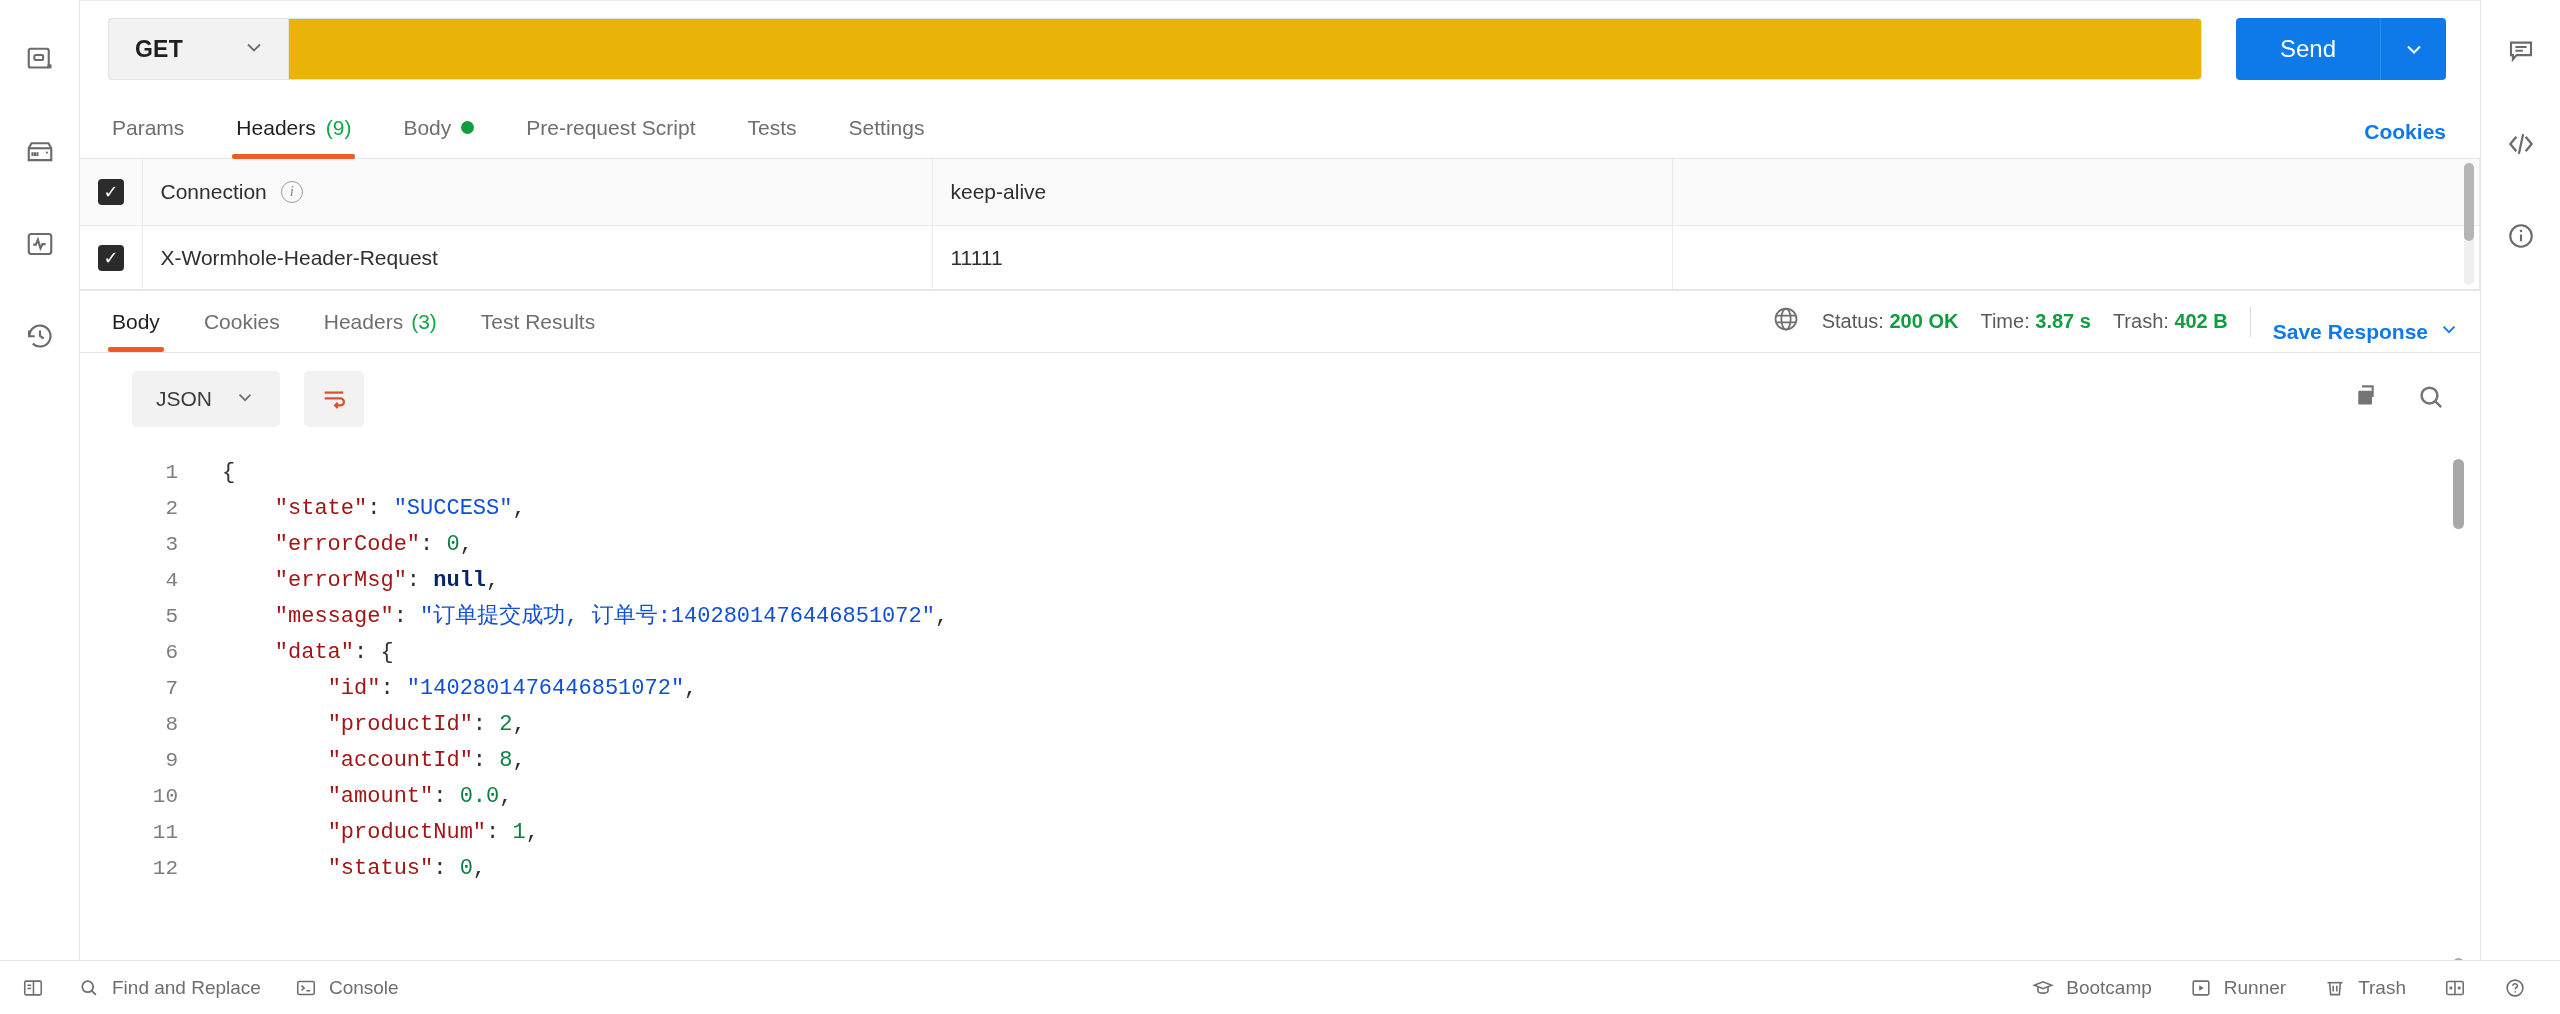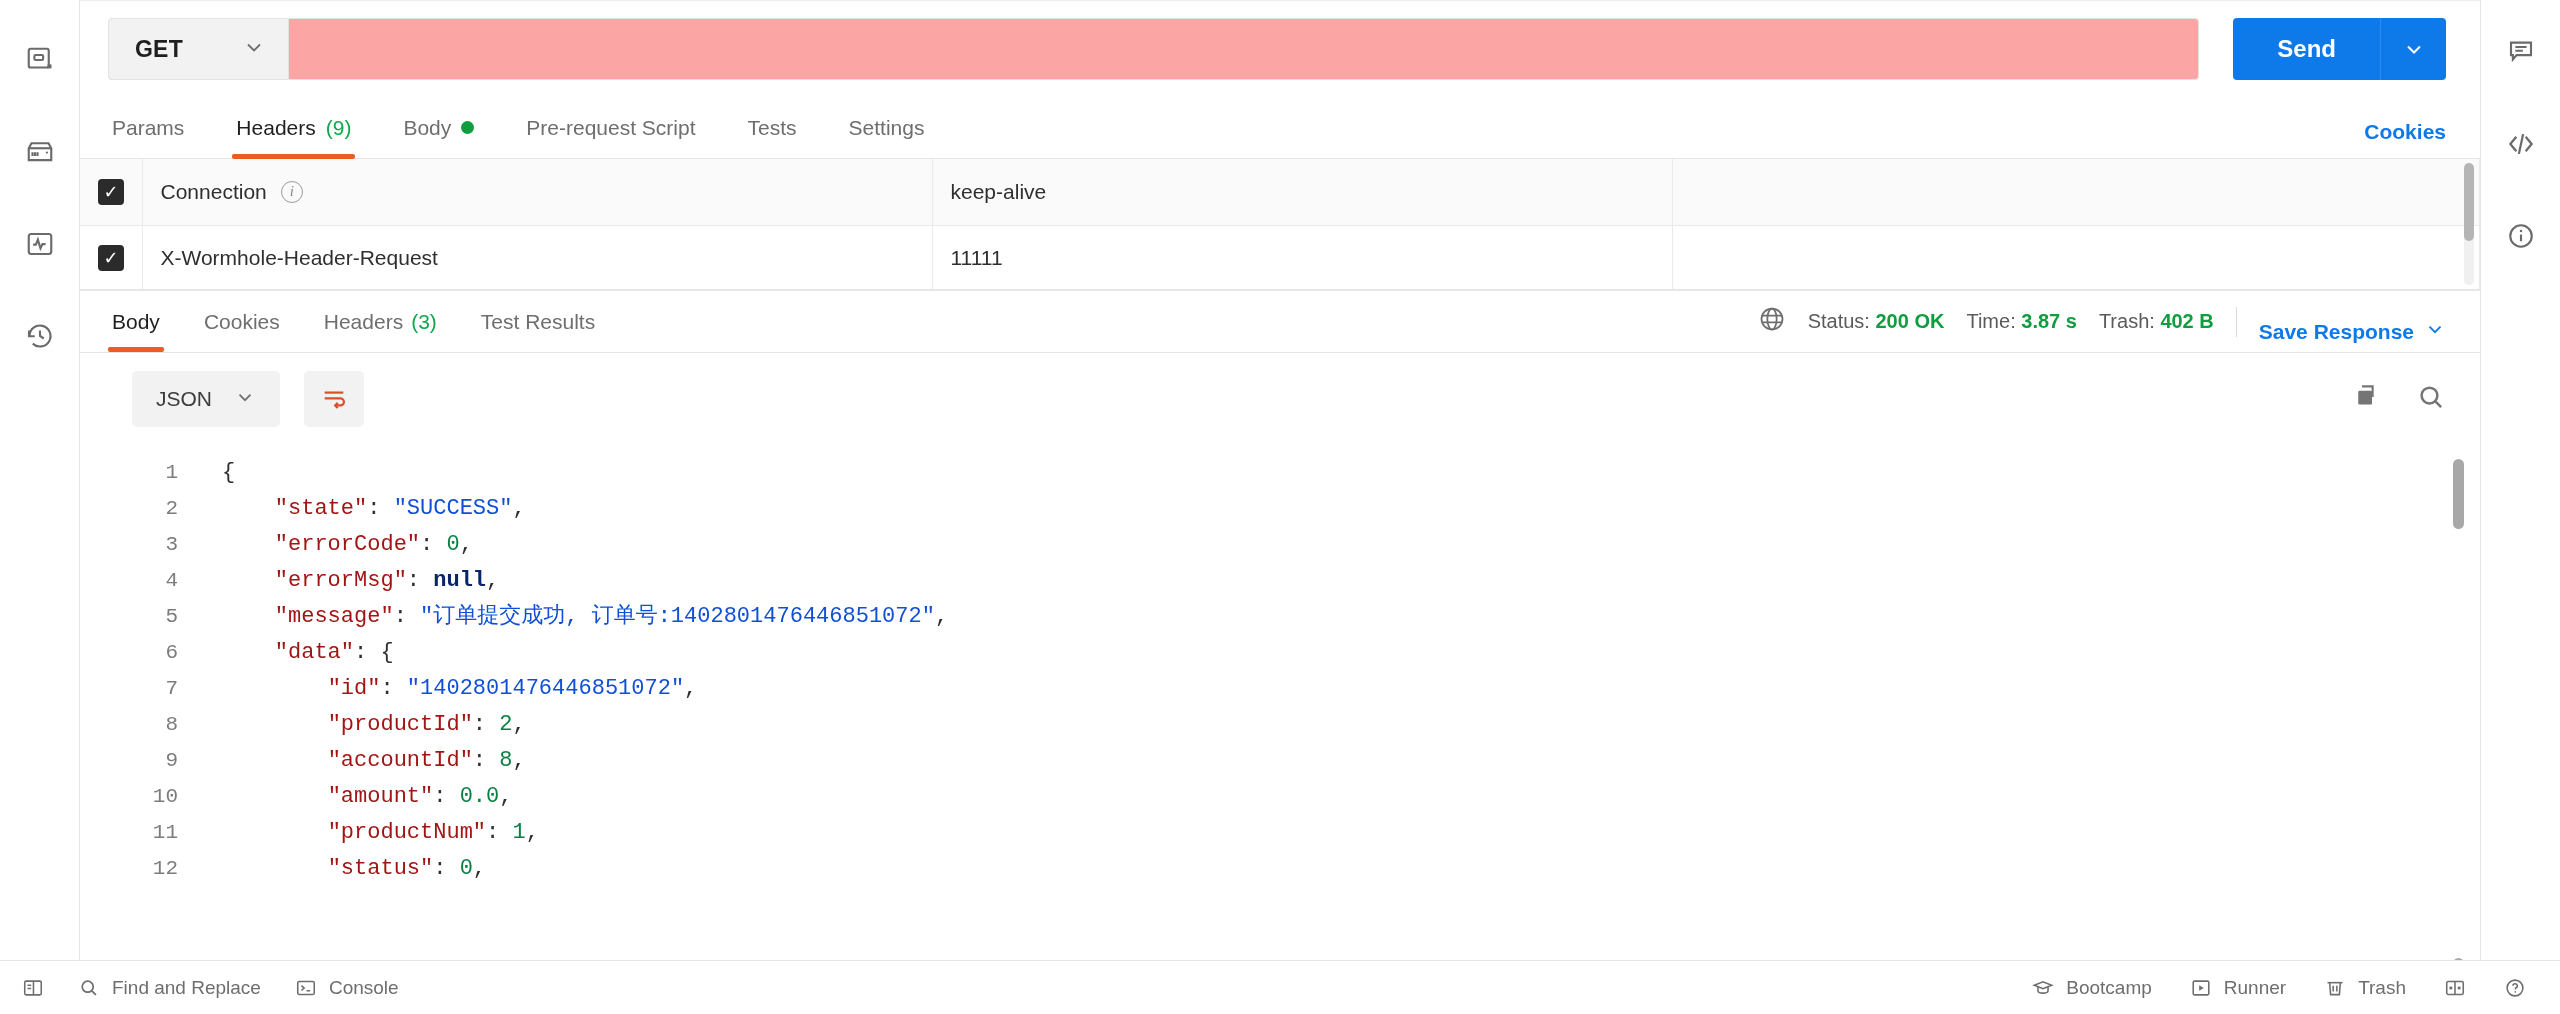--- a/index.html
+++ b/index.html
@@ -42,39 +42,39 @@
   }
 
   
   .urlbar-row {
     height: 96px; flex: 0 0 96px;
     display: flex; align-items: center; gap: 0;
     padding: 0 34px 0 28px;
   }
   .method-url {
     flex: 1; height: 62px; display: flex; align-items: stretch;
-    border: 1px solid #e3e3e3; border-radius: 4px; background: #fca5a5;
+    border: 1px solid #e3e3e3; border-radius: 4px; background: #eab308;
     overflow: hidden;
   }
   .method-select {
     width: 180px; display: flex; align-items: center; justify-content: space-between;
     padding: 0 22px 0 26px; cursor: pointer;
     background: #f2f2f2;
     border-right: 1px solid #e3e3e3;
   }
   .method-label { font-size: 23px; font-weight: 600; color: #1f1f1f; letter-spacing: .2px; }
   .chev { color: #6e6e6e; }
   .url-input {
     flex: 1; display: flex; align-items: center;
     background: #f2f2f2; padding: 0 24px;
     font-size: 22px; color: #3b3b3b;
   }
   .send-wrap { display: flex; margin-left: 34px; height: 62px; }
   .send-btn {
-    background: #0e79e8; color: #fff; font-size: 24px; font-weight: 700;
+    background: #0e79e8; color: #fff; font-size: 24px; font-weight: 400;
     border: none; border-radius: 4px 0 0 4px;
     padding: 16px 44px; cursor: pointer; display: flex; align-items: center;
     font-family: "Liberation Sans", sans-serif;
   }
   .send-caret {
     background: #0e79e8; border: none; border-left: 1px solid #2f8bec;
     border-radius: 0 4px 4px 0; width: 66px; color: #fff; cursor: pointer;
     display: flex; align-items: center; justify-content: center;
   }
 
@@ -140,21 +140,21 @@
     position: relative; height: 100%; display: flex; align-items: center; gap: 8px;
     padding: 0 22px; font-size: 21px; color: #6e6e6e; cursor: pointer; white-space: nowrap;
   }
   .rtab:first-child { padding-left: 4px; }
   .rtab.active { color: #1f1f1f; }
   .rtab.active::after {
     content: ""; position: absolute; left: 0; right: 18px; bottom: 0;
     height: 5px; background: #ef5b25; border-radius: 2px;
   }
   .resp-meta {
-    position: absolute; right: 34px; display: flex; align-items: center; gap: 22px;
+    position: absolute; right: 20px; display: flex; align-items: center; gap: 22px;
     font-size: 20px; color: #5b5b5b;
   }
   .resp-meta .ok { color: #0f9d3f; font-weight: 600; }
   .meta-sep { width: 1px; height: 30px; background: #d9d9d9; }
   .save-resp { color: #0e79e8; font-size: 21px; font-weight: 700; cursor: pointer; display:flex; align-items:center; gap:10px;margin-top:20px;}
 
   
   .body-toolbar {
     height: 92px; flex: 0 0 92px; display: flex; align-items: center;
     padding: 0 34px 0 28px; position: relative;

